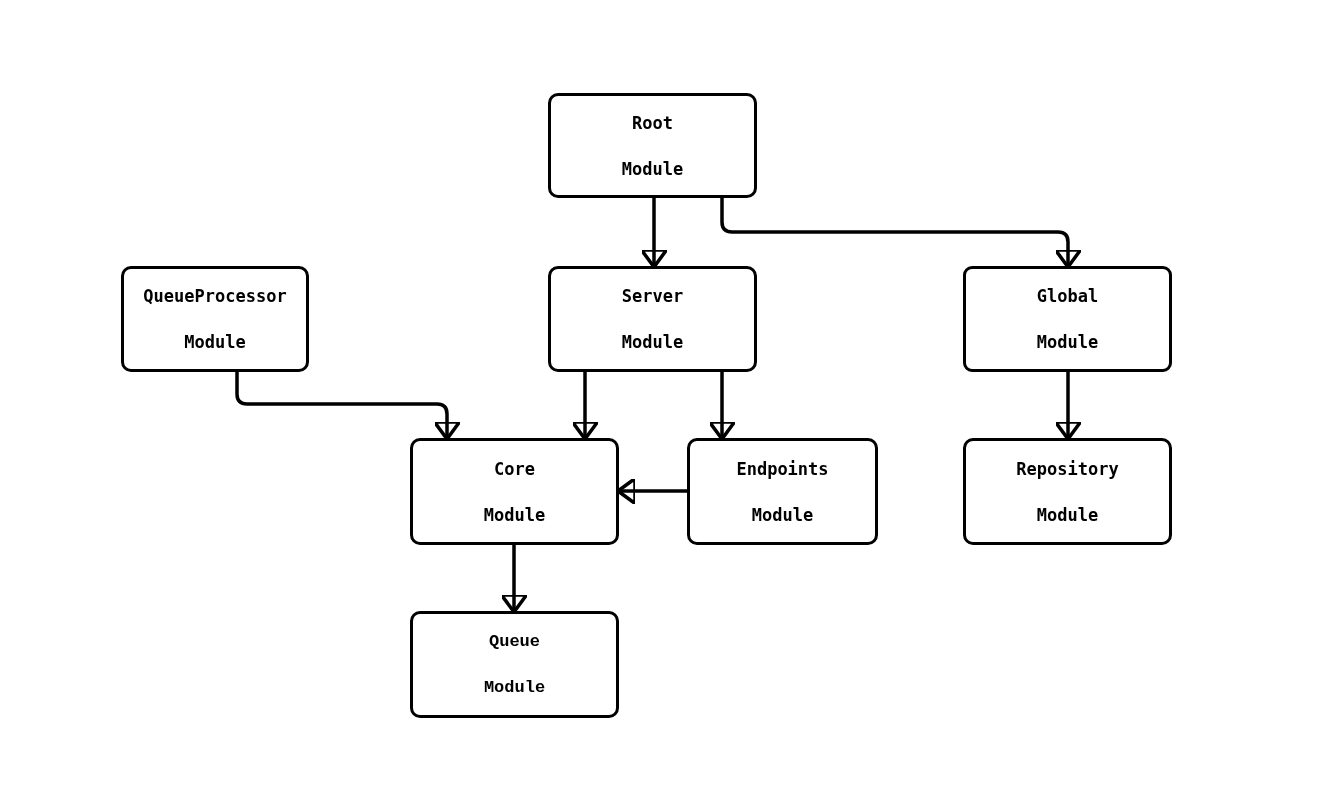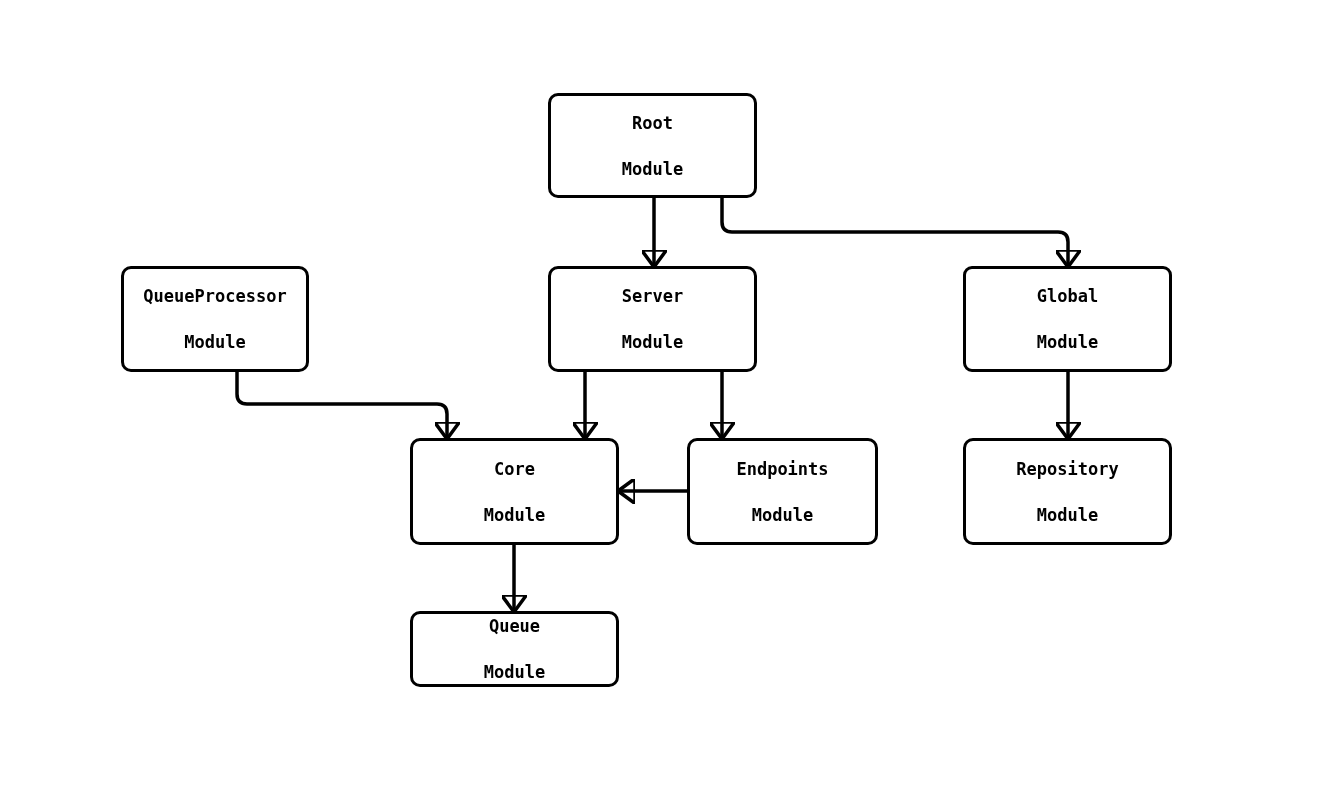--- a/index.html
+++ b/index.html
@@ -44,21 +44,21 @@
     color: #000000;
     gap: 24px;
   }
   .node-root           { left: 548px; top:  93px; width: 209px; height: 105px; }
   .node-queueprocessor { left: 121px; top: 266px; width: 188px; height: 106px; }
   .node-server         { left: 548px; top: 266px; width: 209px; height: 106px; }
   .node-global         { left: 963px; top: 266px; width: 209px; height: 106px; border-radius: 9px; }
   .node-core           { left: 410px; top: 438px; width: 209px; height: 107px; }
   .node-endpoints      { left: 687px; top: 438px; width: 191px; height: 107px; }
   .node-repository     { left: 963px; top: 438px; width: 209px; height: 107px; }
-  .node-queue          { left: 410px; top: 611px; width: 209px; height: 76px; }
+  .node-queue          { left: 410px; top: 611px; width: 209px; height: 107px; font-family: Liberation Mono, monospace; }
 </style>
 </head>
 <body>
 
 <div class="stage">
 
   <svg class="edges-svg" viewBox="0 0 1337 809" xmlns="http://www.w3.org/2000/svg">
     <defs>
       <marker id="arrowhead" markerUnits="userSpaceOnUse" markerWidth="17" markerHeight="25" viewBox="0 0 17 25" refX="16" refY="12.5" orient="auto">
         <path d="M0,0 L17,12.5 L0,25 z" fill="#000000" stroke="none"></path>

